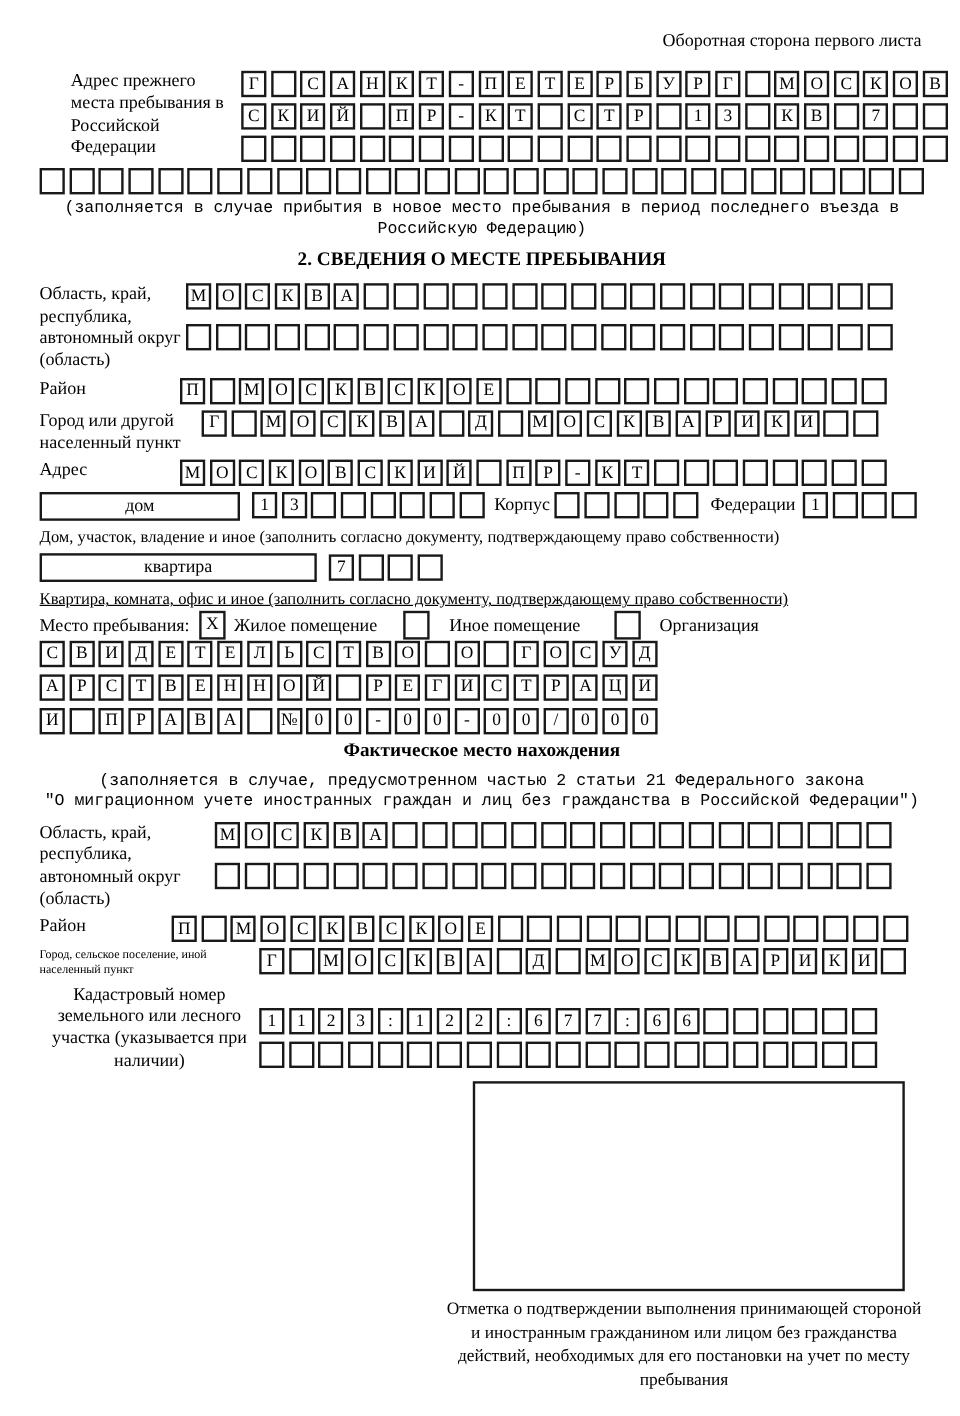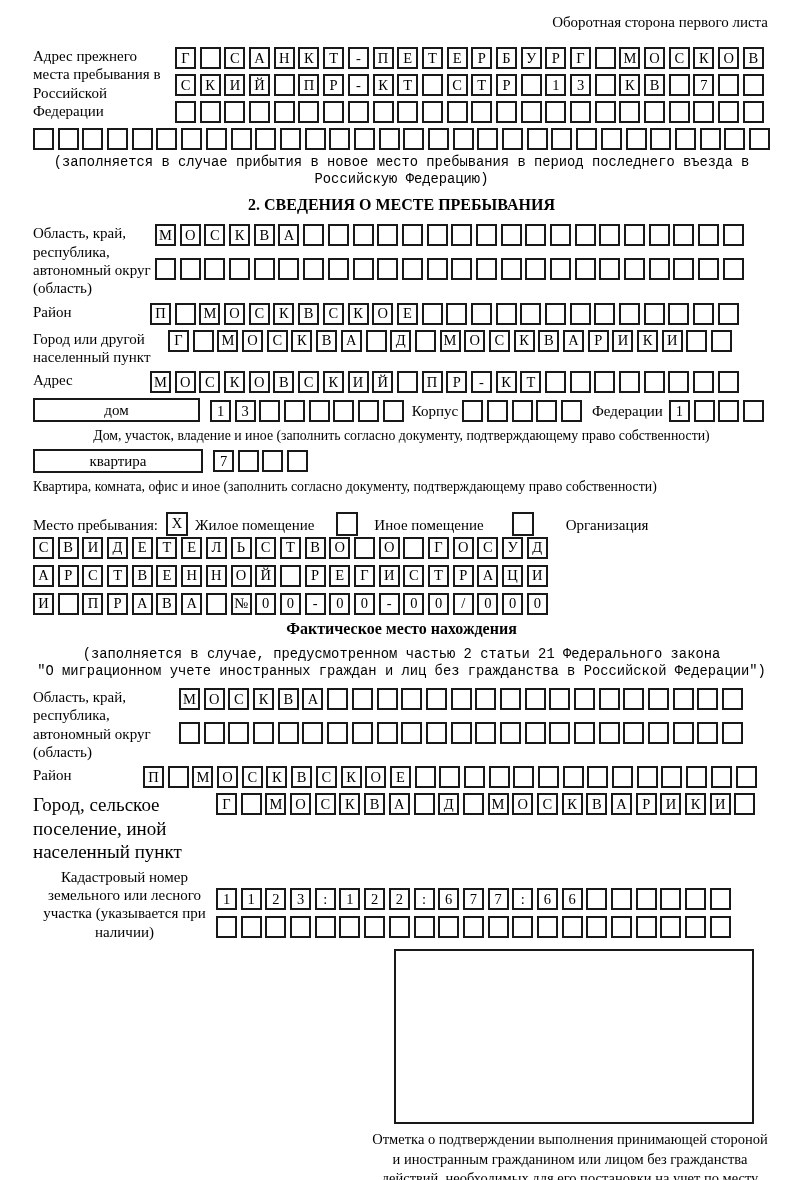--- a/index.html
+++ b/index.html
@@ -4,21 +4,21 @@
 <style>
   * { margin:0; padding:0; box-sizing:border-box; }
   html,body { background:#ffffff; }
   body {
     width:800px; height:1180px; margin:0 auto;
     font-family:"Liberation Serif","DejaVu Serif",serif;
     color:#000; font-size:15px; overflow:hidden;
   }
   .page { padding:14px 30px 0 33px; width:800px; }
 
-  .corner { text-align:right; font-size:15px; padding-right:2px; margin-bottom:16px; }
+  .corner { text-align:right; font-size:15px; padding-right:2px; margin-bottom:16px;margin-top:12px; }
 
   .row { display:flex; align-items:flex-start; margin-bottom:5px; }
   .label { flex-shrink:0; line-height:1.22; font-size:15px; }
   .boxcol { display:flex; flex-direction:column; }
 
   .boxrow { display:flex; gap:3.7px; }
   .cbox {
     width:21px; height:22px; border:2px solid #191919; flex-shrink:0;
     display:flex; align-items:center; justify-content:center;
     font-size:14.5px; line-height:1;
@@ -40,21 +40,21 @@
   .stamp-caption { width:400px; text-align:center; font-size:14.5px; line-height:1.35; margin-top:6px; }
 </style>
 </head>
 <body>
 
 <div class="page">
 
   <div class="corner">Оборотная сторона первого листа</div>
 
   <div class="row">
-    <div class="label" style="width:142px;">Адрес прежнего места пребывания в Российской Федерации</div>
+    <div class="label" style="width:142px;margin-left:26px;">Адрес прежнего места пребывания в Российской Федерации</div>
     <div class="boxcol" style="gap:5px;">
       <div class="boxrow">
           <div class="cbox">Г</div>
           <div class="cbox"></div>
           <div class="cbox">С</div>
           <div class="cbox">А</div>
           <div class="cbox">Н</div>
           <div class="cbox">К</div>
           <div class="cbox">Т</div>
           <div class="cbox">-</div>
@@ -305,21 +305,21 @@
         <div class="cbox"></div>
         <div class="cbox"></div>
         <div class="cbox"></div>
         <div class="cbox"></div>
         <div class="cbox"></div>
         <div class="cbox"></div>
         <div class="cbox"></div>
       </div>
   </div>
 
-  <div class="row" style="align-items:flex-end;">
+  <div class="row" style="align-items:flex-start;">
     <div class="bigfield" style="width:167px;">дом</div>
     <div class="boxrow" style="margin-left:10px;">
         <div class="cbox">1</div>
         <div class="cbox">3</div>
         <div class="cbox"></div>
         <div class="cbox"></div>
         <div class="cbox"></div>
         <div class="cbox"></div>
         <div class="cbox"></div>
         <div class="cbox"></div>
@@ -333,41 +333,41 @@
         <div class="cbox"></div>
       </div>
     <div class="inline-lbl" style="margin-left:10px; margin-right:6px;">Федерации</div>
     <div class="boxrow">
         <div class="cbox">1</div>
         <div class="cbox"></div>
         <div class="cbox"></div>
         <div class="cbox"></div>
       </div>
   </div>
-  <div class="note" style="margin-bottom:5px;text-align:center;">Дом, участок, владение и иное (заполнить согласно документу, подтверждающему право собственности)</div>
+  <div class="note" style="margin-bottom:5px;">Дом, участок, владение и иное (заполнить согласно документу, подтверждающему право собственности)</div>
 
   <div class="row" style="align-items:center;">
-    <div class="bigfield" style="width:170px;">квартира</div>
+    <div class="bigfield" style="width:231px;">квартира</div>
     <div class="boxrow" style="margin-left:10px;">
         <div class="cbox">7</div>
         <div class="cbox"></div>
         <div class="cbox"></div>
         <div class="cbox"></div>
       </div>
   </div>
-  <div class="note" style="margin-bottom:16px;">Квартира, комната, офис и иное (заполнить согласно документу, подтверждающему право собственности)</div>
+  <div class="note" style="margin-bottom:1px;text-decoration:underline;">Квартира, комната, офис и иное (заполнить согласно документу, подтверждающему право собственности)</div>
 
   <div class="row" style="align-items:flex-end; margin-bottom:1px;">
     <span class="inline-lbl">Место пребывания:</span>
     <span class="cbox chk" style="margin-left:8px;">X</span>
     <span class="inline-lbl" style="margin-left:7px;">Жилое помещение</span>
     <span class="cbox chk" style="margin-left:22px;"></span>
     <span class="inline-lbl" style="margin-left:16px;">Иное помещение</span>
     <span class="cbox chk" style="margin-left:28px;"></span>
-    <span class="inline-lbl" style="margin-left:32px;">Организация</span>
+    <span class="inline-lbl" style="margin-left:16px;">Организация</span>
   </div>
 
   <div class="row">
     <div class="boxcol" style="gap:6px;">
       <div class="boxrow">
           <div class="cbox">С</div>
           <div class="cbox">В</div>
           <div class="cbox">И</div>
           <div class="cbox">Д</div>
           <div class="cbox">Е</div>
@@ -522,21 +522,21 @@
         <div class="cbox"></div>
         <div class="cbox"></div>
         <div class="cbox"></div>
         <div class="cbox"></div>
         <div class="cbox"></div>
         <div class="cbox"></div>
       </div>
   </div>
 
   <div class="row">
-    <div class="label" style="width:183px; font-size:19px;">Город, сельское поселение, иной населенный пункт</div>
+    <div class="label" style="width:183px; font-size:10px;">Город, сельское поселение, иной населенный пункт</div>
     <div class="boxrow">
         <div class="cbox">Г</div>
         <div class="cbox"></div>
         <div class="cbox">М</div>
         <div class="cbox">О</div>
         <div class="cbox">С</div>
         <div class="cbox">К</div>
         <div class="cbox">В</div>
         <div class="cbox">А</div>
         <div class="cbox"></div>

